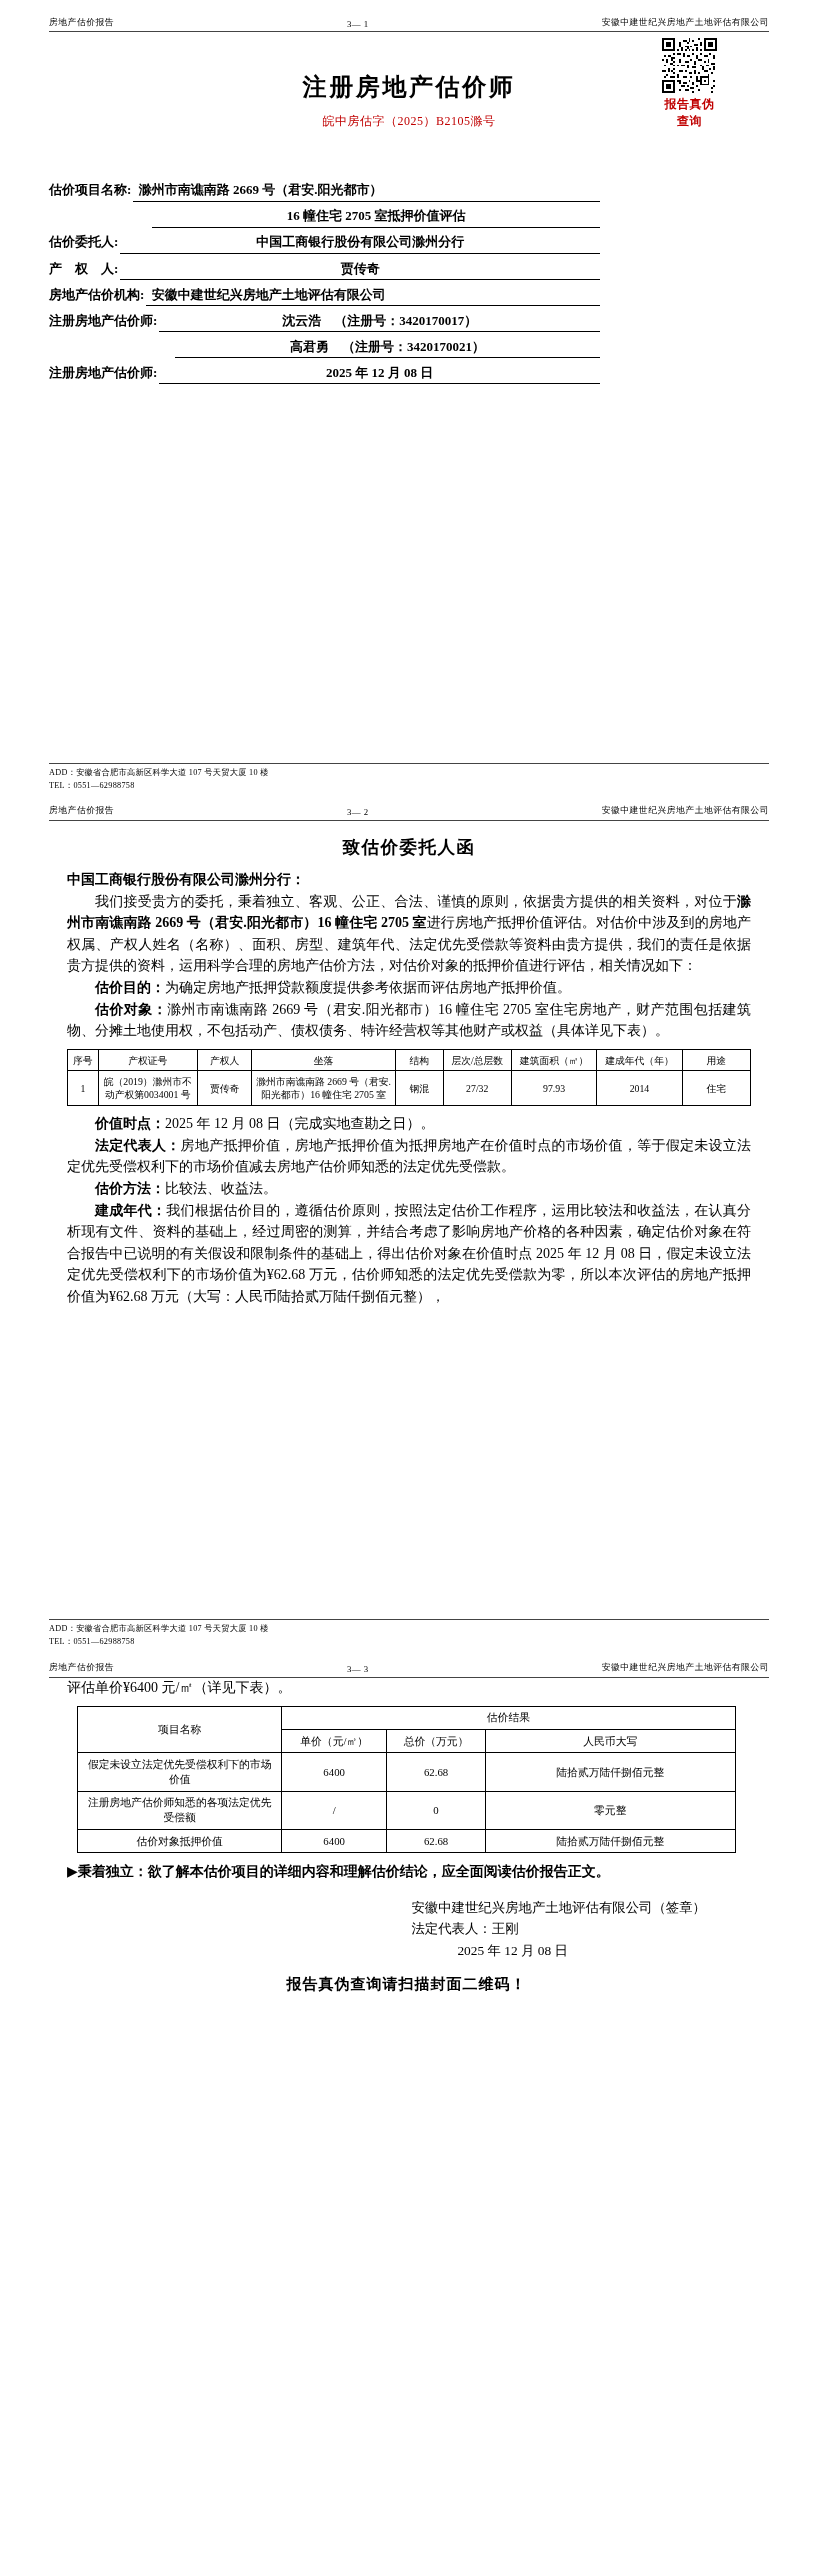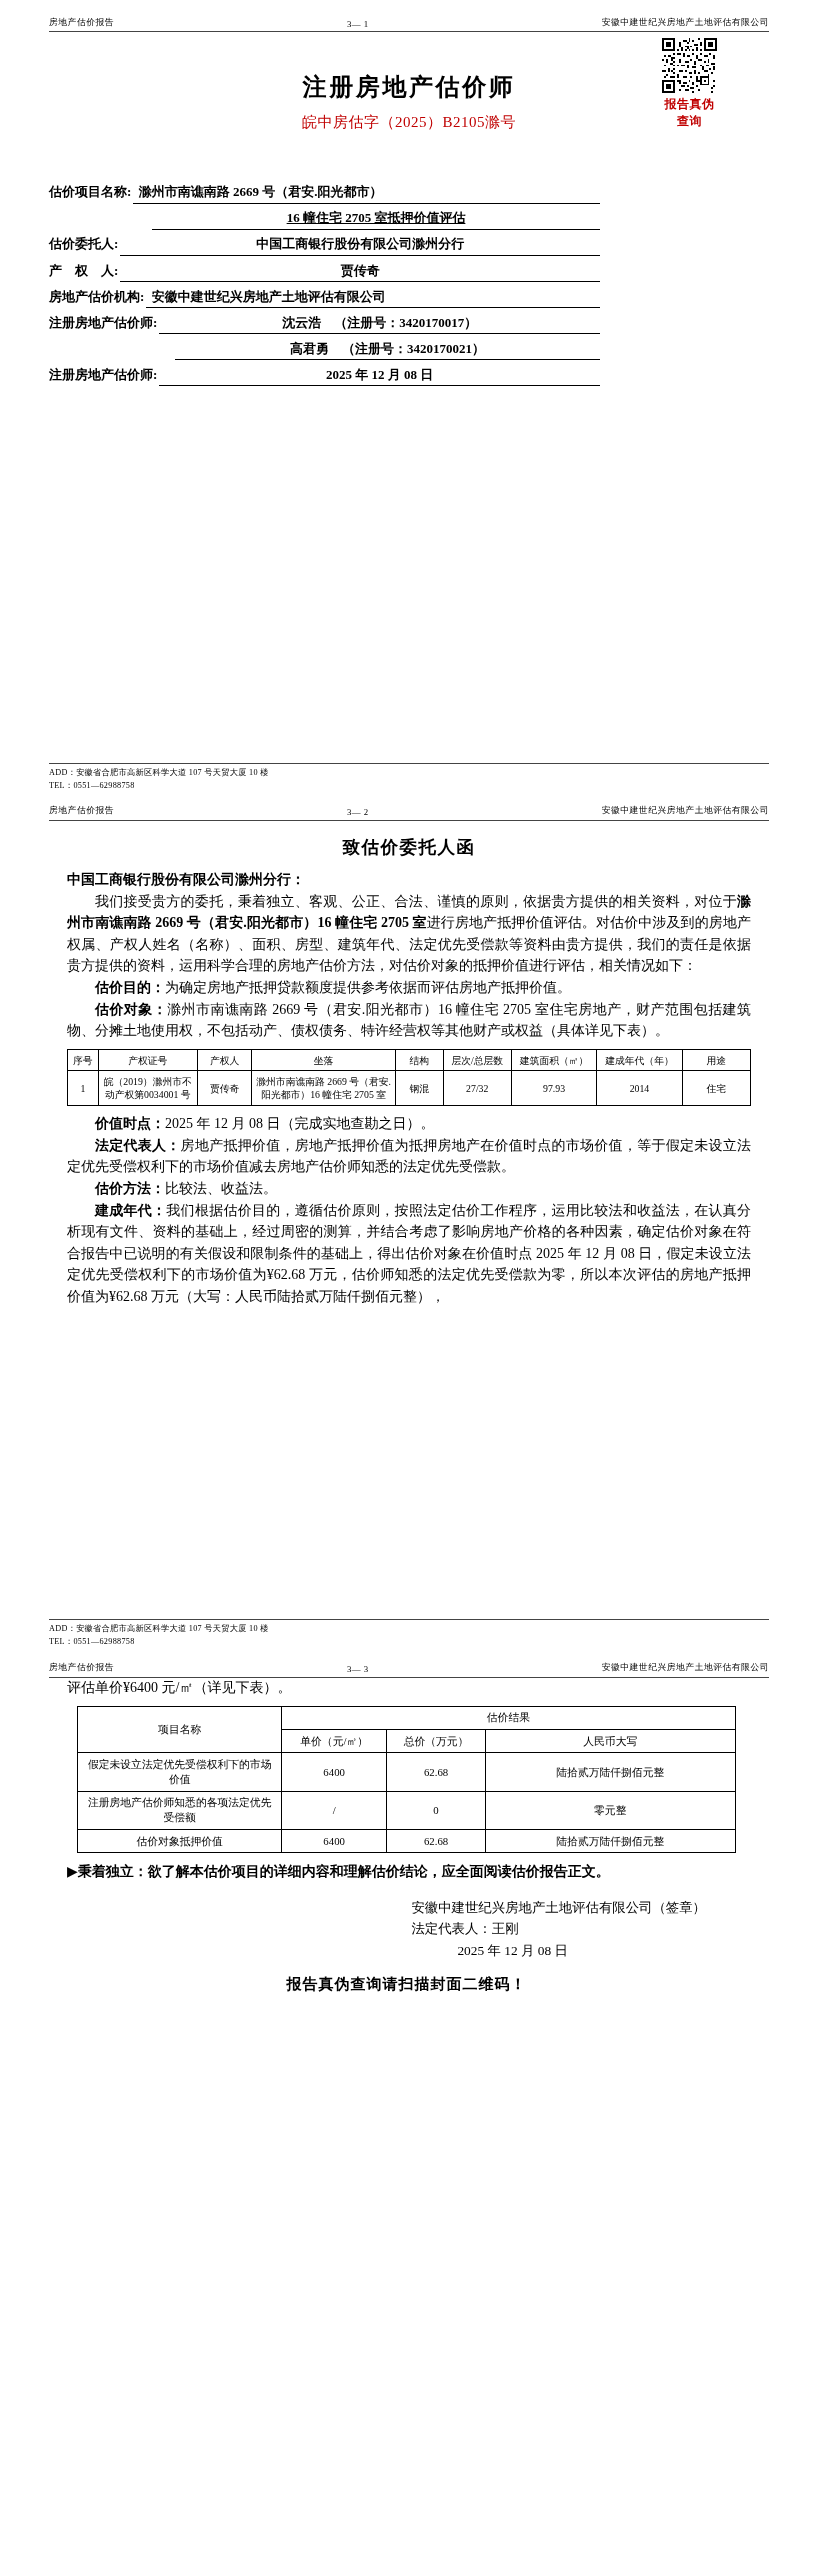--- a/index.html
+++ b/index.html
@@ -31,29 +31,29 @@
   }
 
   
   .qr-wrap { position:absolute; top:38px; right:101px; width:55px; text-align:center; }
   .qr-wrap svg { width:55px; height:55px; display:block; }
   .qr-caption { margin-top:2.6px; font-size:12px; font-weight:bold; color:#c00000; letter-spacing:0.5px; }
   .cover-title {
     margin:71px 49px 0; text-align:center;
     font-size:24px; font-weight:bold; letter-spacing:2.6px;
   }
-  .cover-docno { margin:10.3px 49px 0; text-align:center; font-size:15px; color:#c00000; letter-spacing:0.5px; }
+  .cover-docno { margin:10.3px 49px 0; text-align:center; font-size:12px; color:#c00000; letter-spacing:0.5px; }
   .cover-fields { margin:52px 0 0 49px; width:551px; font-size:13px; font-weight:bold; }
   .f-row { display:flex; align-items:flex-start; margin-bottom:6.7px; line-height:1.3; }
   .f-label { white-space:nowrap; padding-right:2.1px; }
   .f-value { border-bottom:1px solid #000; padding:0 5.2px 1.5px; }
   .grow { flex:1; }
   .center { text-align:center; }
   .left { text-align:left; }
-  .cont-a { margin-left:103px;text-decoration:underline; }
+  .cont-a { margin-left:103px; }
   .cont-b { margin-left:126px; }
 
   
   .content2 { position:absolute; top:33px; left:67px; right:67px;
     font-size:14px; line-height:21.6px; text-align:justify; }
   .letter-title { text-align:center; font-size:17.5px; font-weight:bold; letter-spacing:1.5px; margin:6.2px 0 10.3px; }
   .salutation { font-weight:bold; text-align:left; }
   .para { text-indent:2em; }
   .b { font-weight:bold; }
 

